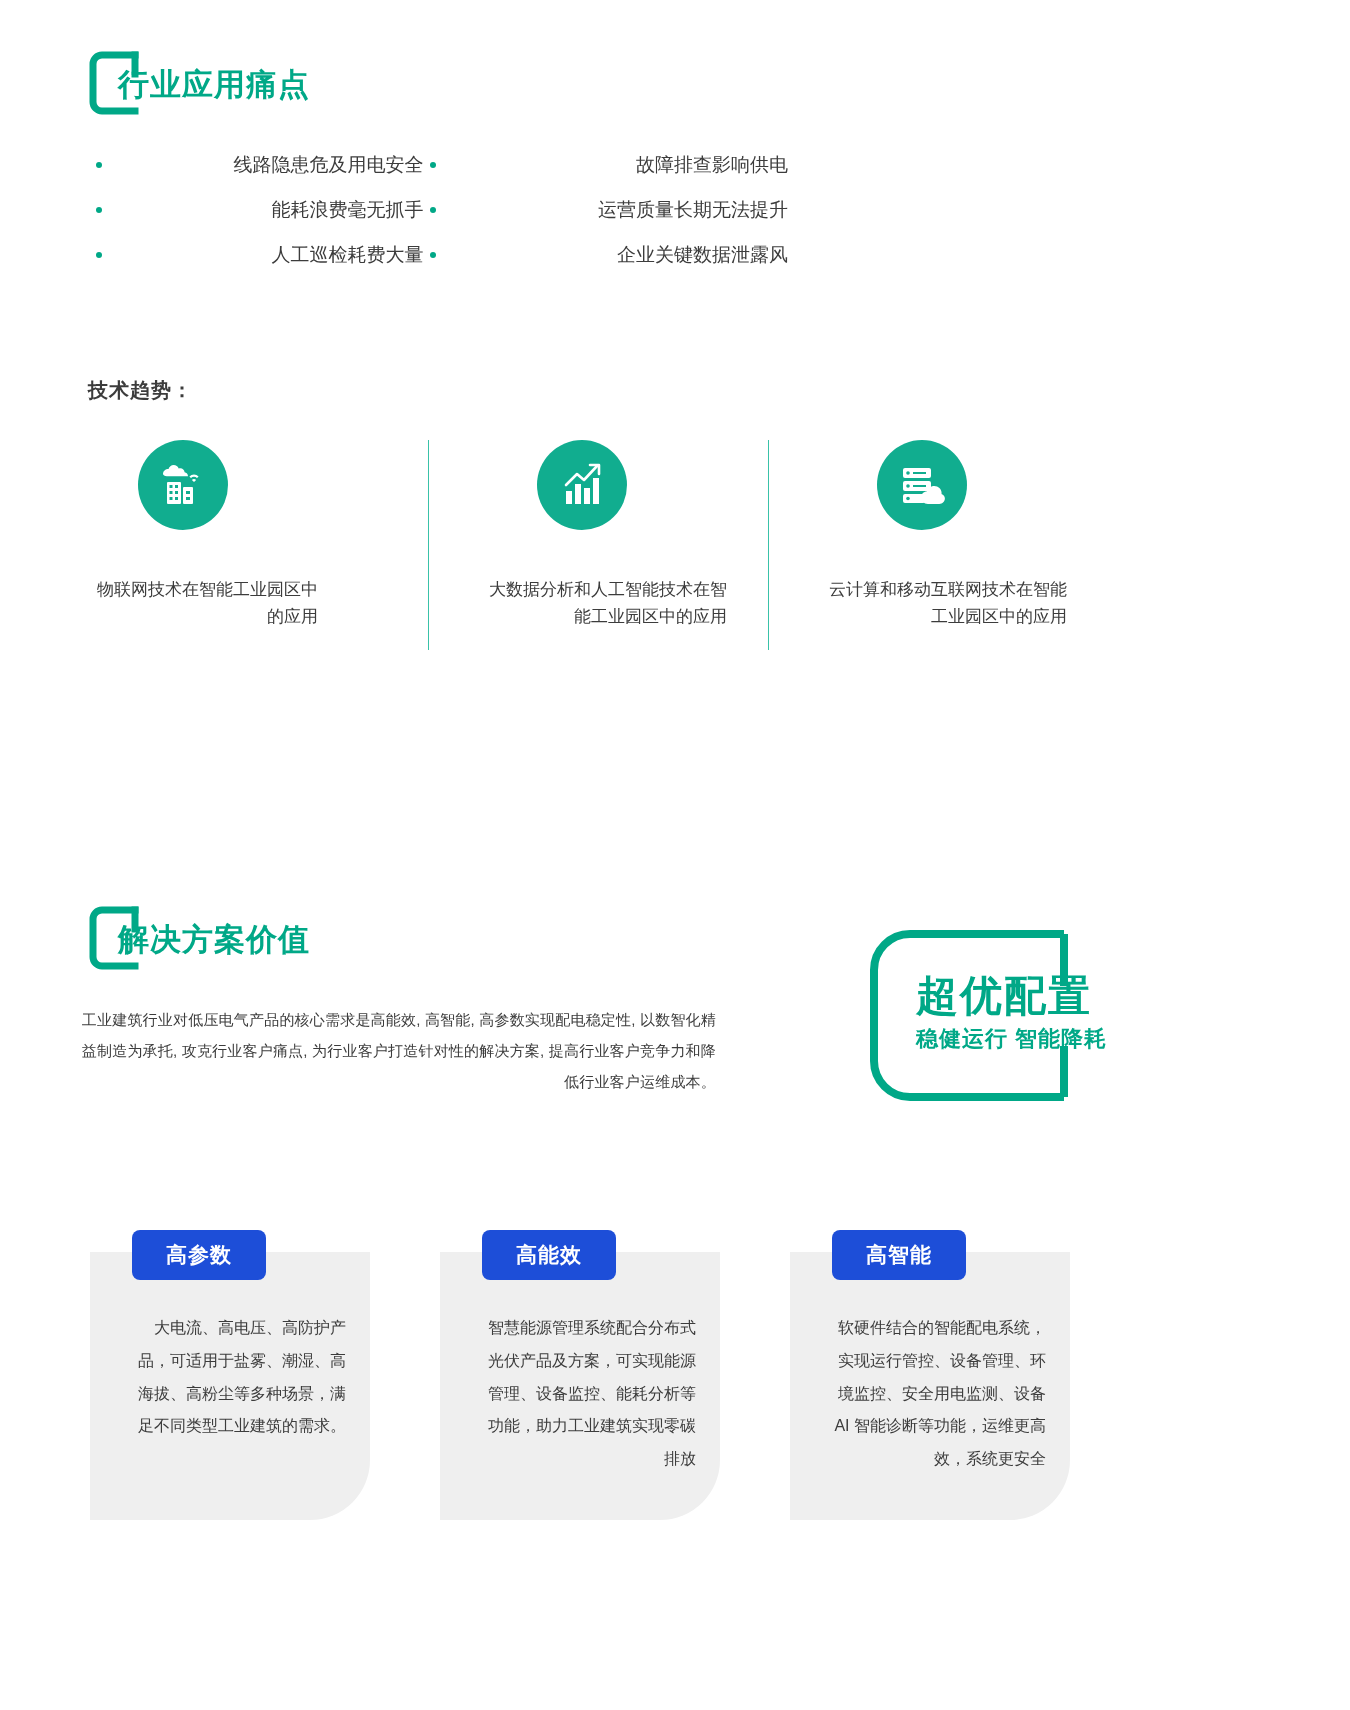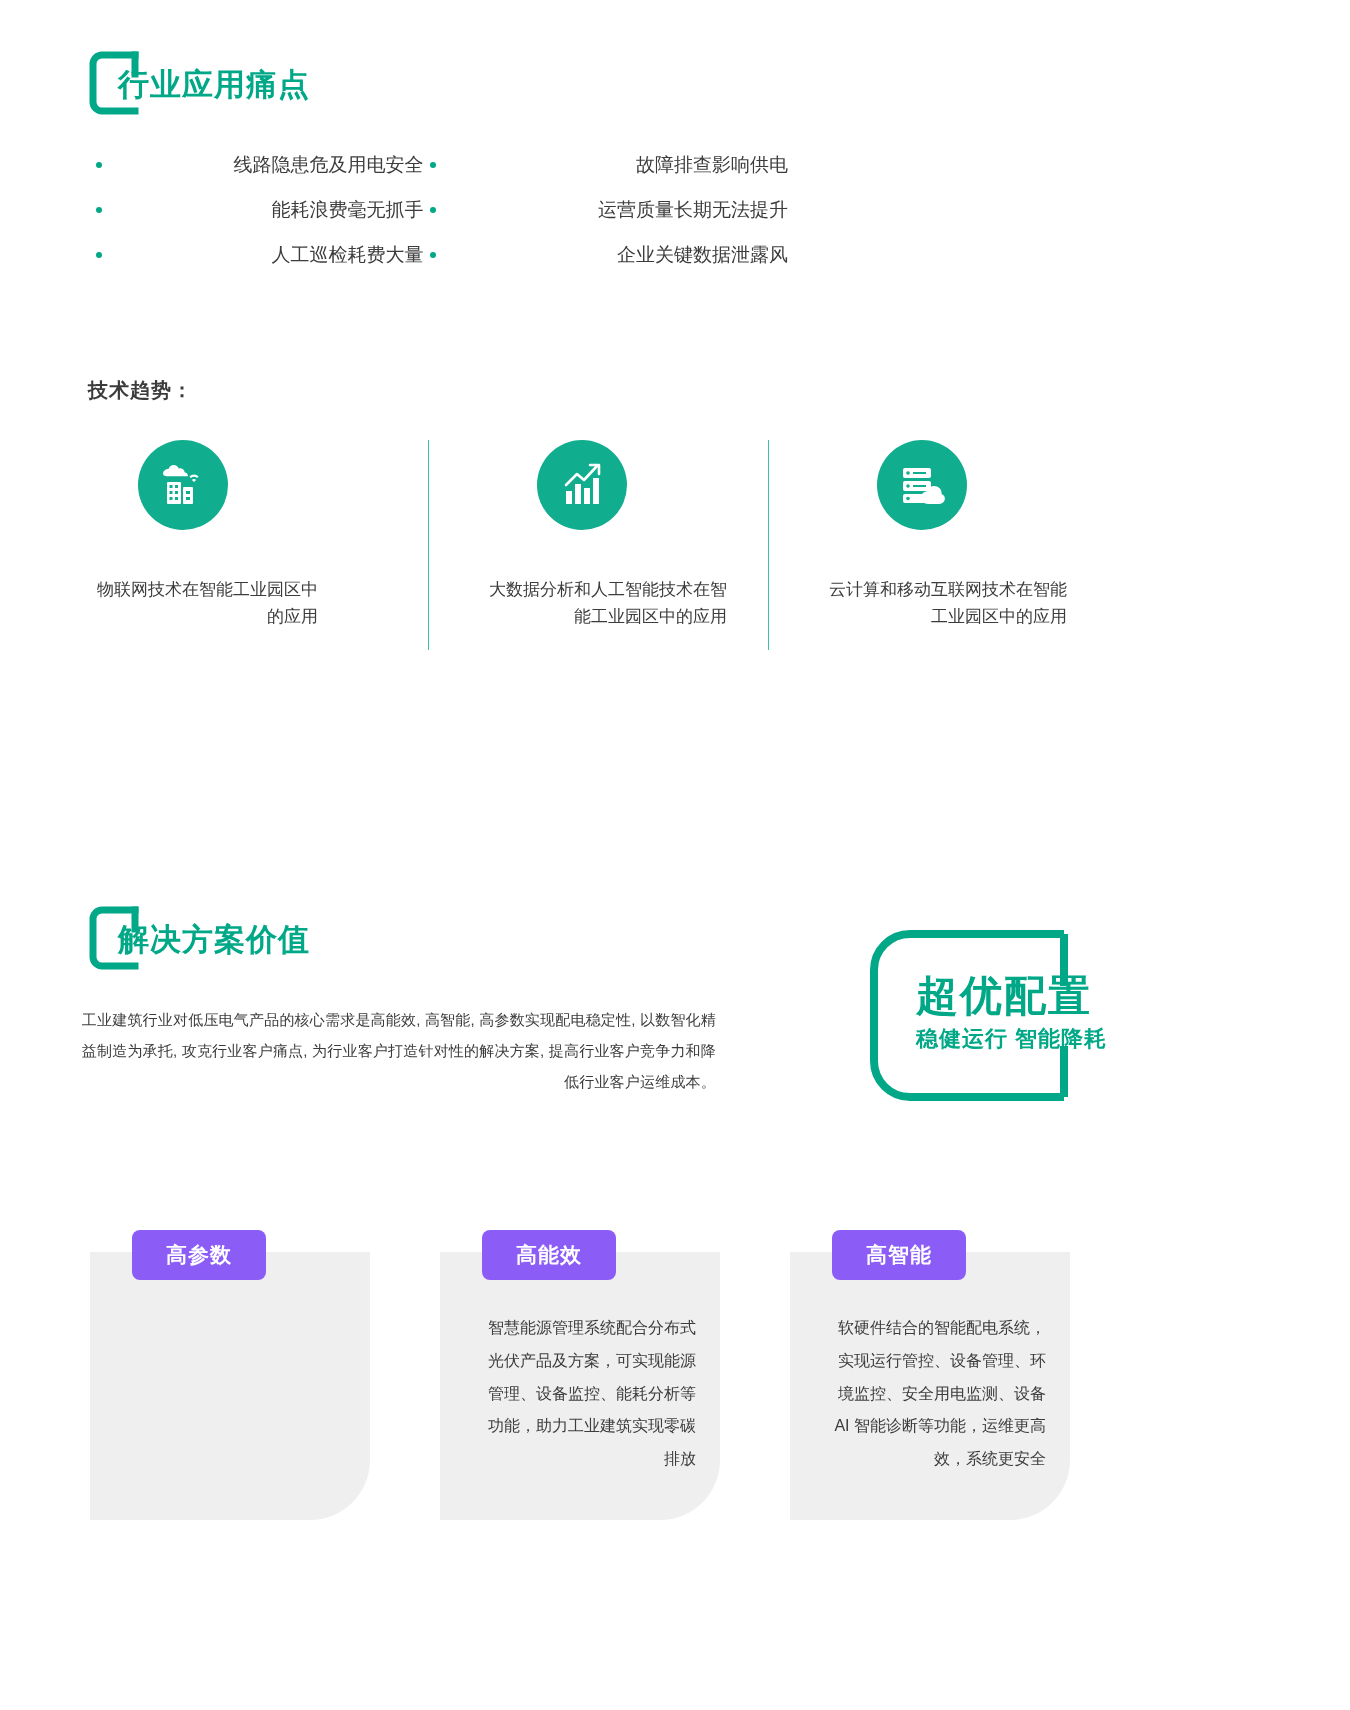--- a/index.html
+++ b/index.html
@@ -187,21 +187,21 @@
     width: 280px;
     height: 268px;
     background: #efefef;
     border-bottom-right-radius: 60px;
   }
   .card .tag {
     position: absolute;
     left: 42px;
     top: 0;
     padding: 11px 34px;
-    background: #8b5cf6;
+    background: #1d4ed8;
     color: #ffffff;
     font-size: 21px;
     font-weight: bold;
     border-radius: 8px;
     letter-spacing: 1px;
     white-space: nowrap;
   }
   .card .body {
     position: absolute;
     left: 34px;
@@ -324,20 +324,21 @@
     </svg>
     <div class="bmain">超优配置</div>
     <div class="bsub">稳健运行 智能降耗</div>
   </div>
 
   <div class="cards">
 
     <div class="card">
       <div class="bg"></div>
       <div class="tag">高参数</div>
+      <div class="body">大电流、高电压、高防护产品，可适用于盐雾、潮湿、高海拔、高粉尘等多种场景，满足不同类型工业建筑的需求。</div>
     </div>
 
     <div class="card">
       <div class="bg"></div>
       <div class="tag">高能效</div>
       <div class="body">智慧能源管理系统配合分布式光伏产品及方案，可实现能源管理、设备监控、能耗分析等功能，助力工业建筑实现零碳排放</div>
     </div>
 
     <div class="card">
       <div class="bg"></div>

